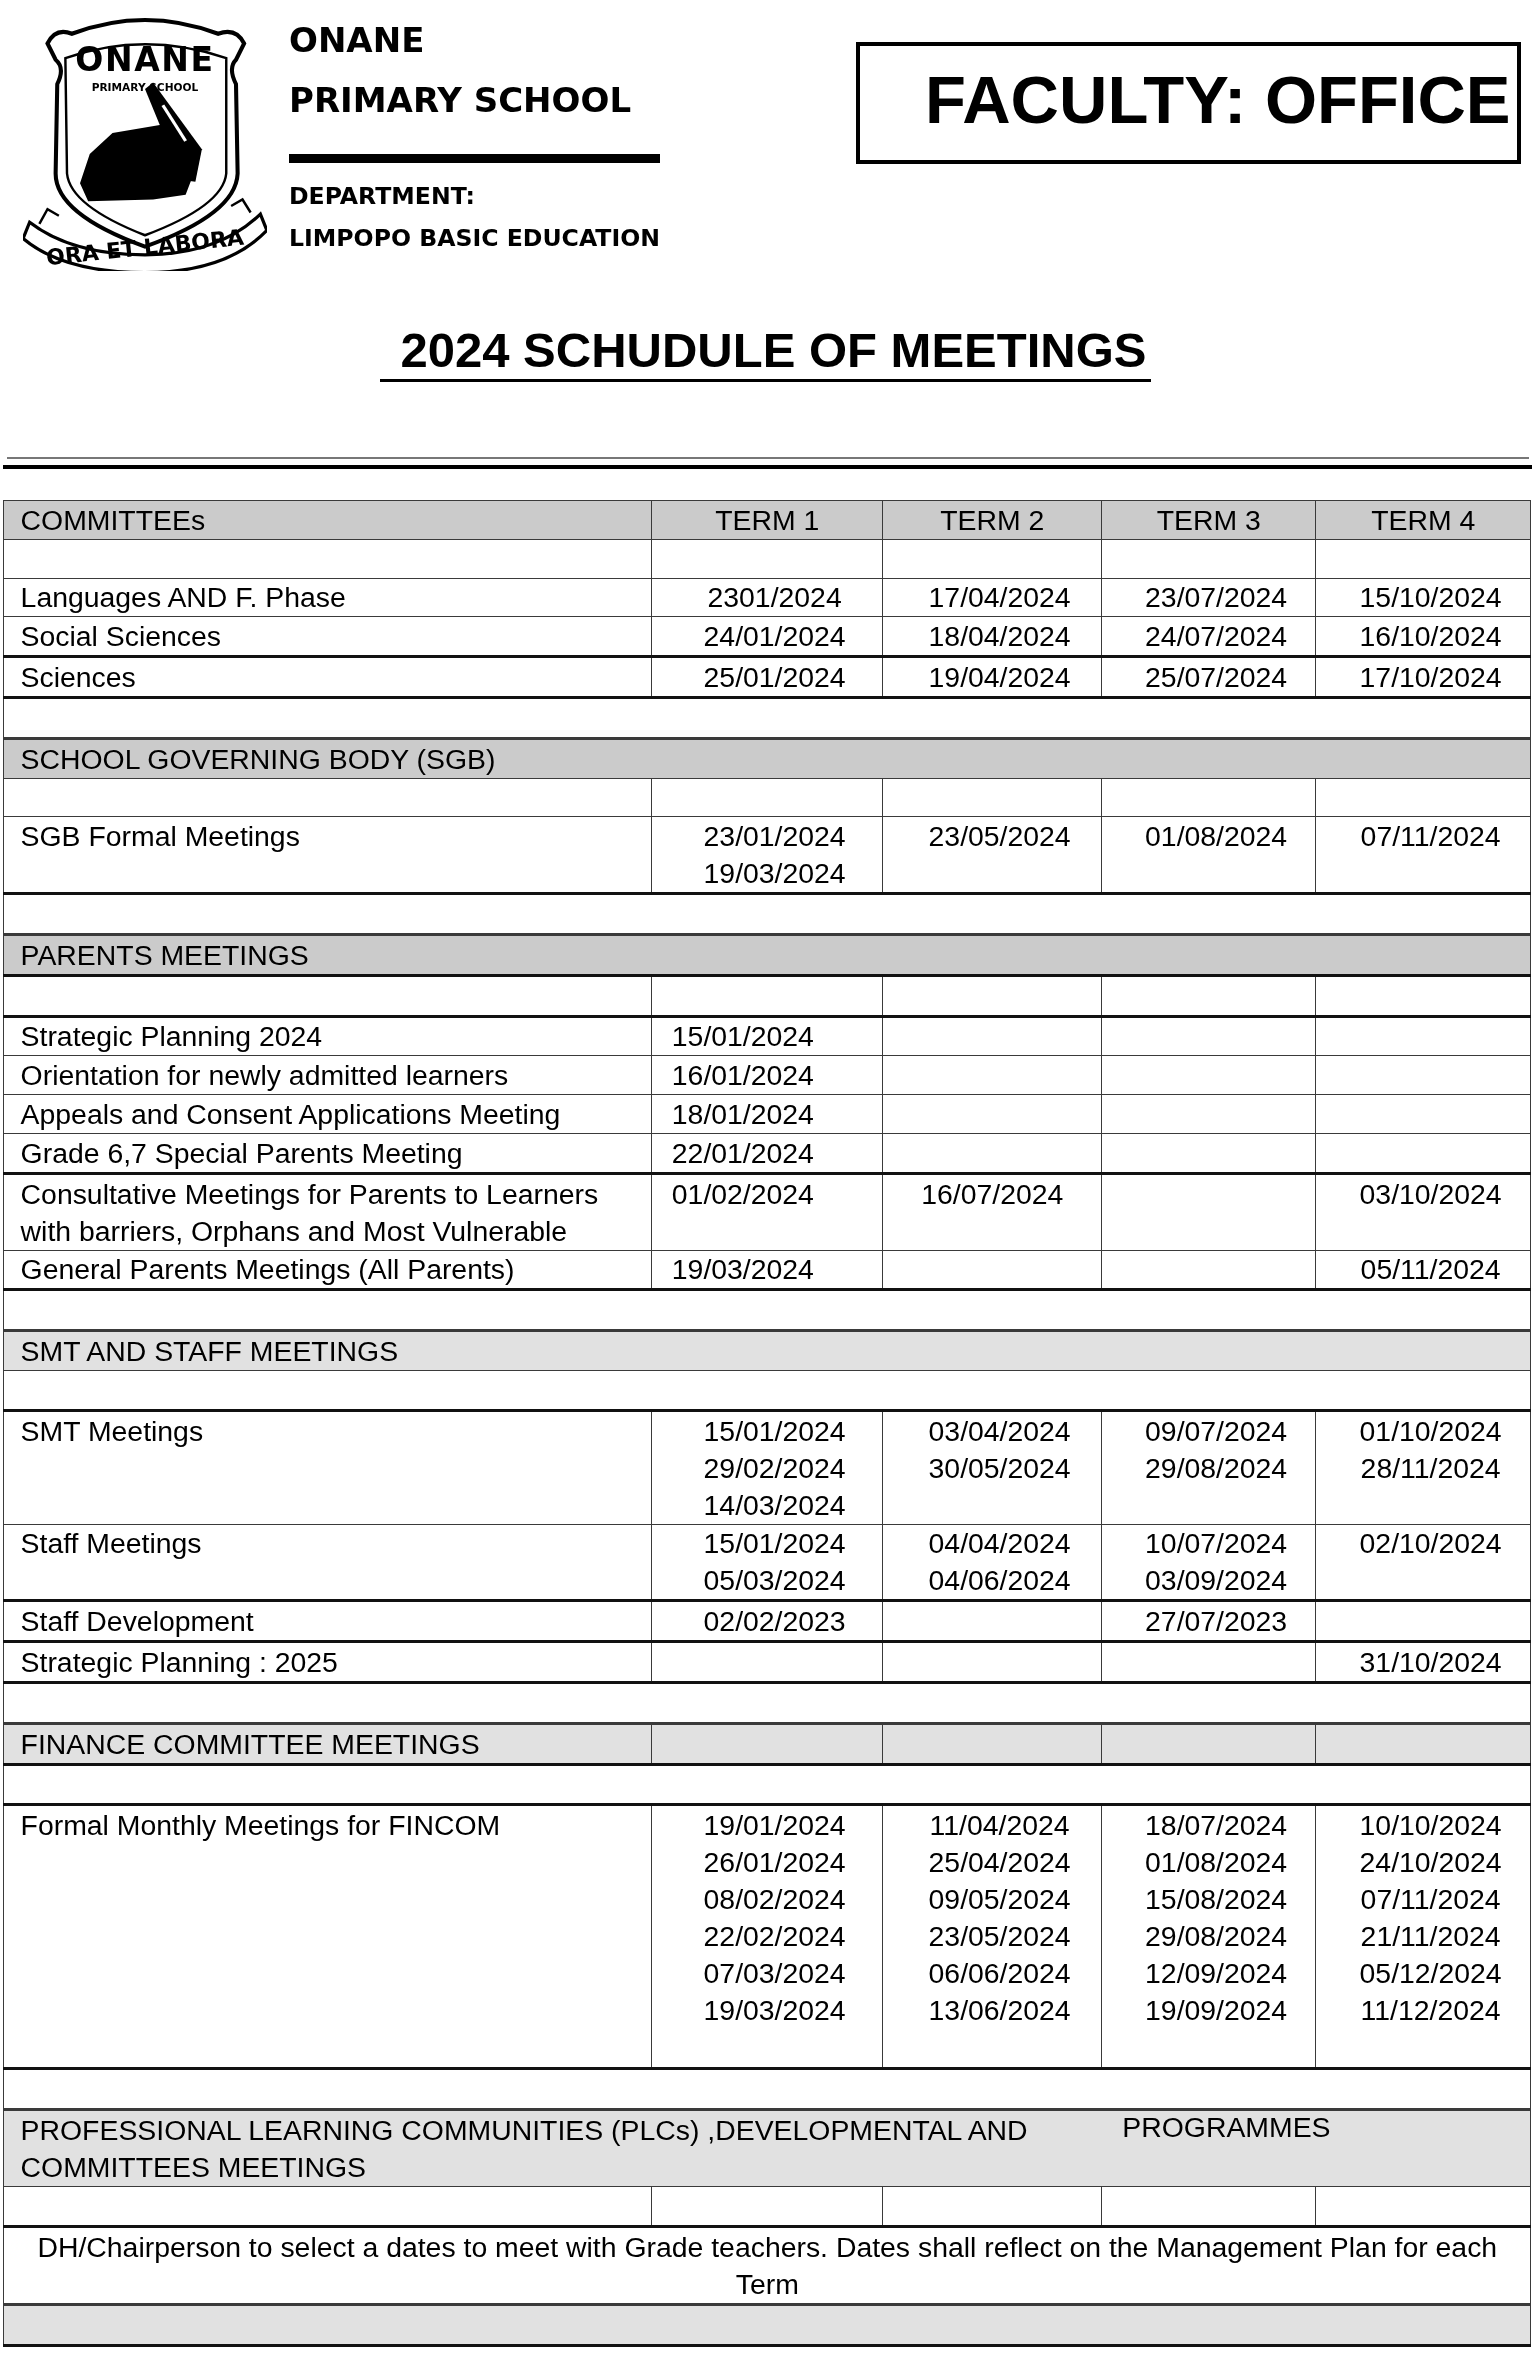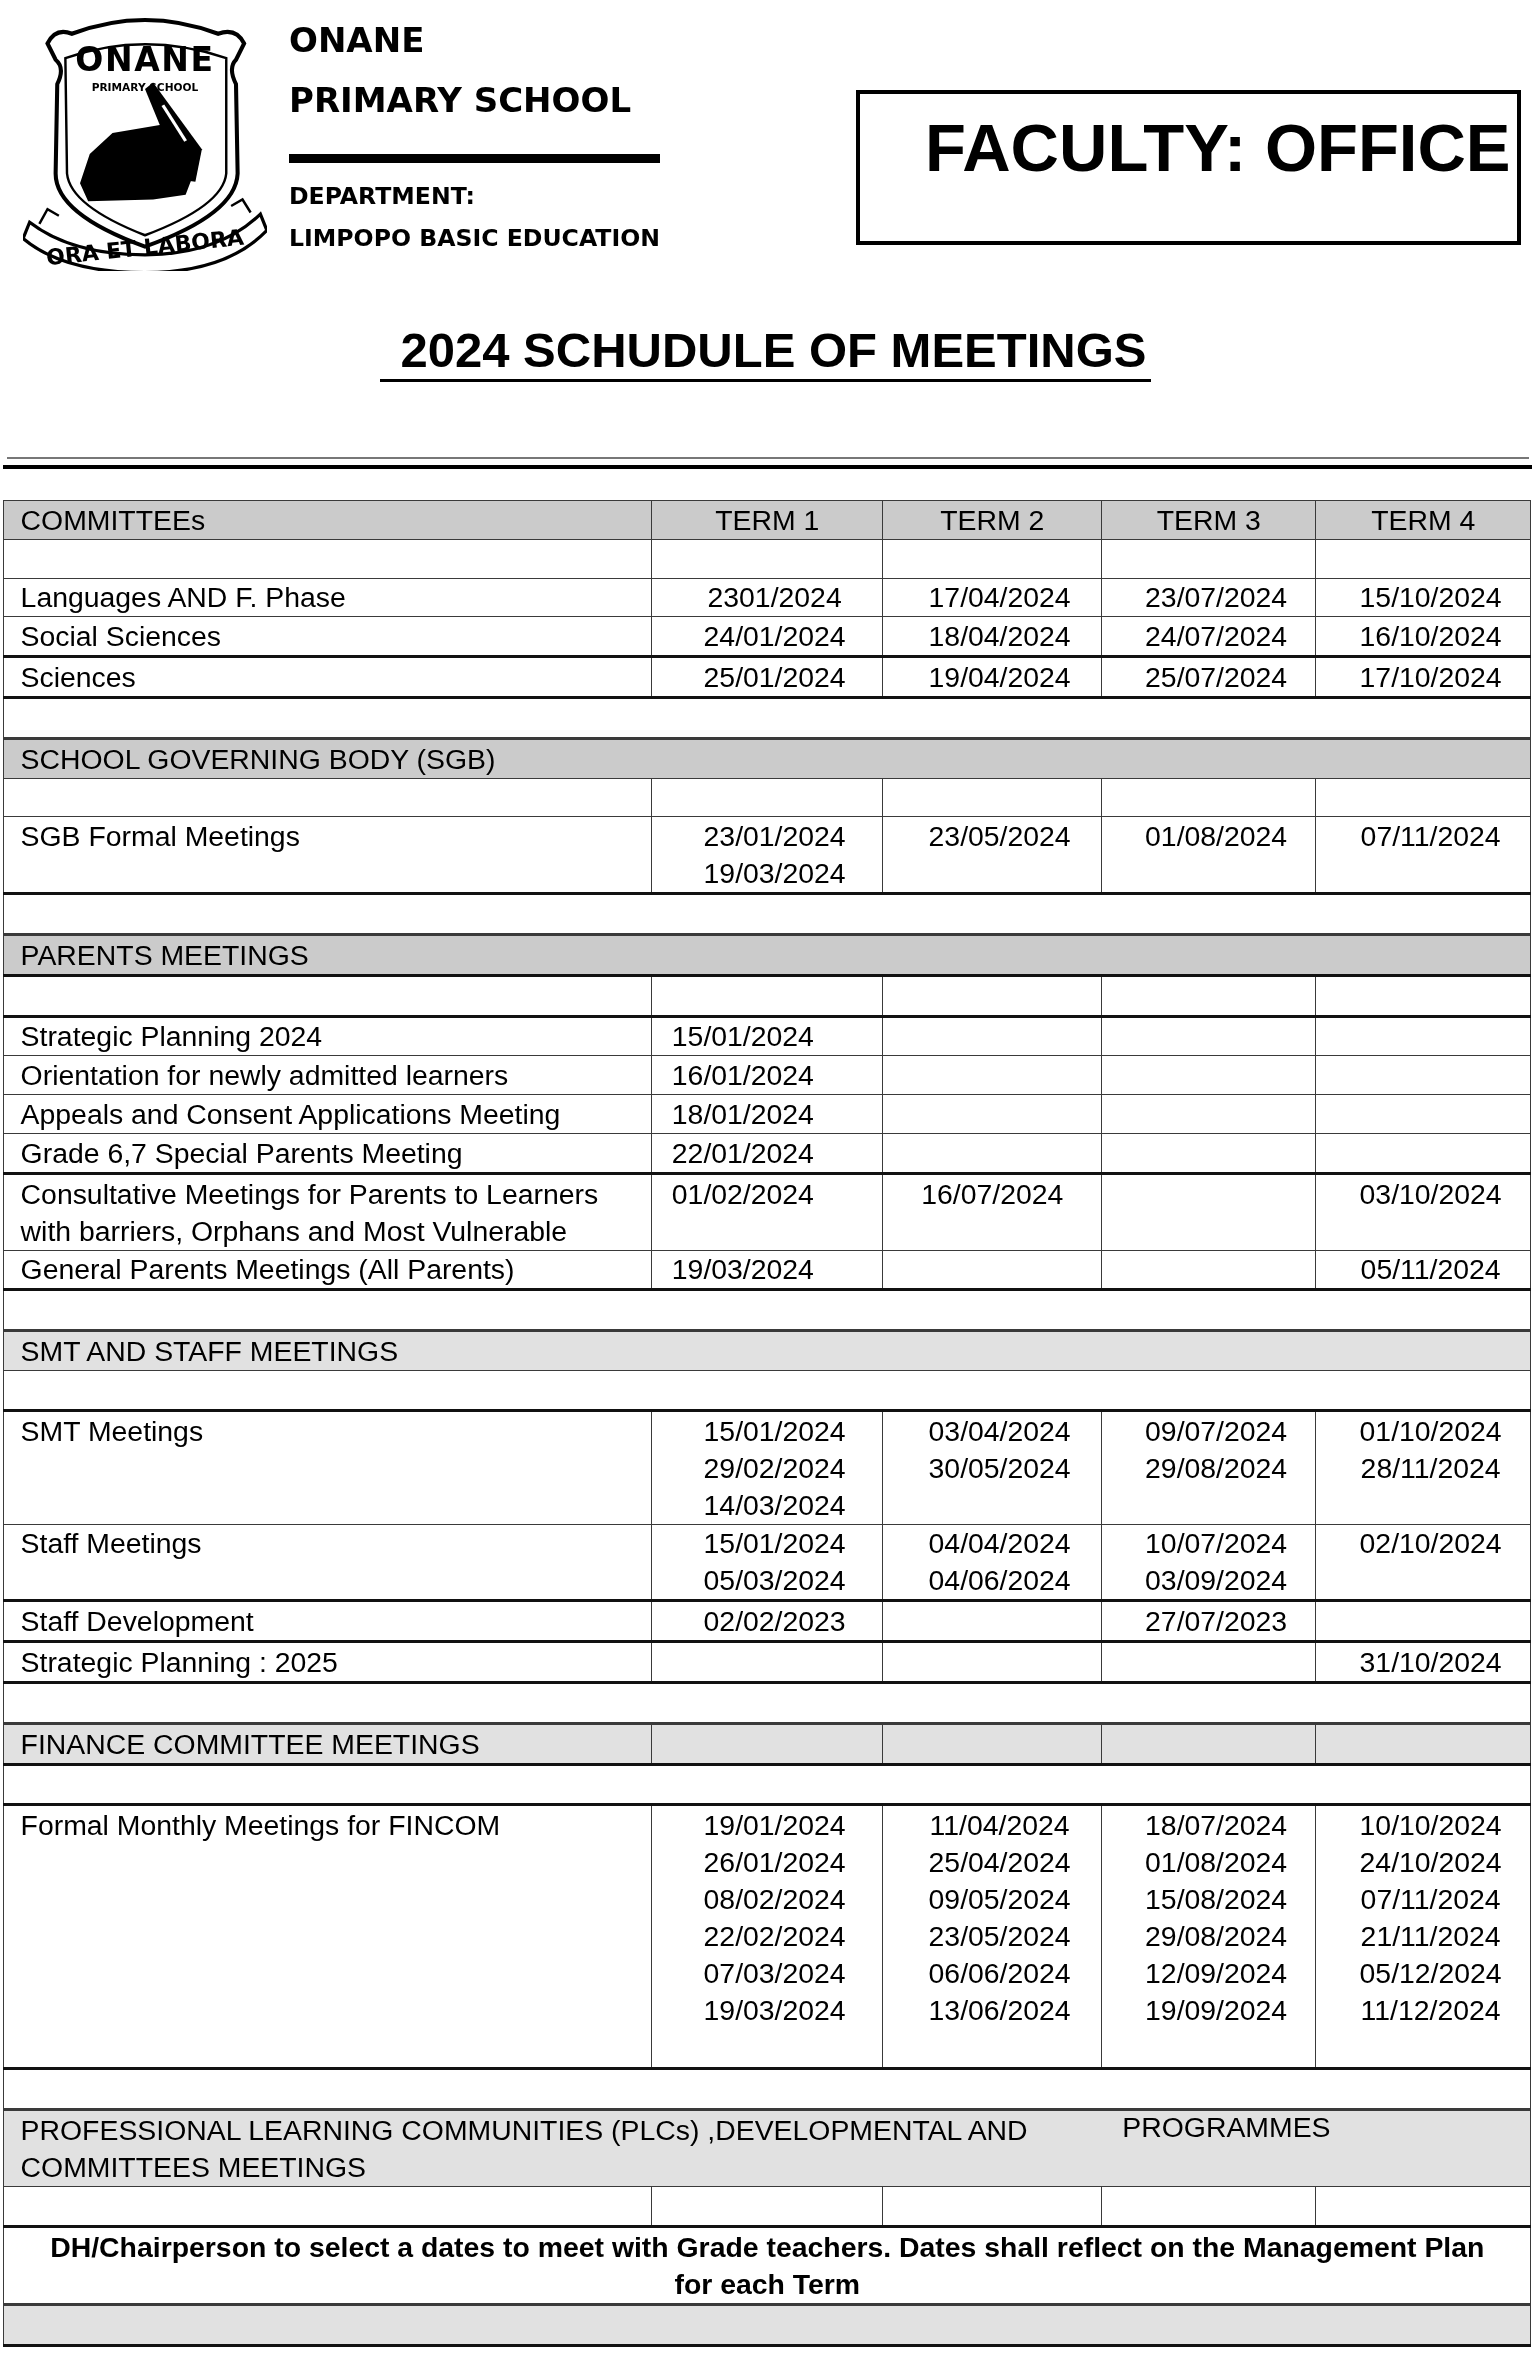--- a/index.html
+++ b/index.html
@@ -6,22 +6,22 @@
   body { width: 1533px; height: 2377px; position: relative; overflow: hidden;
          font-family: "Liberation Sans", sans-serif; color: #000; }
 
   
   .logo { position: absolute; left: 23px; top: 11.4px; width: 244px; height: 260px; }
   .school-block { position: absolute; left: 289px; top: 9.8px; width: 374px; }
   .school-name { font-family: "DejaVu Sans", sans-serif; font-weight: bold; font-size: 34px;
                  line-height: 60px; letter-spacing: 0px; }
   .school-rule { height: 9px; background: #000; width: 371px; margin-top: 24.4px; }
   .dept { font-family: "DejaVu Sans", sans-serif; font-weight: bold; font-size: 23.6px; line-height: 42px; margin-top: 11.4px; }
-  .faculty-box { position: absolute; left: 856px; top: 42px; width: 665px; height: 155px;
-                 border: 4.1px solid #000; box-sizing: border-box; margin-top: 48px; }
+  .faculty-box { position: absolute; left: 856px; top: 42px; width: 665px; height: 122px;
+                 border: 4.1px solid #000; box-sizing: border-box; }
   .faculty-text { position: absolute; left: 65px; top: 14.6px; font-weight: bold;
                   font-size: 67px; letter-spacing: 0px; white-space: nowrap; }
   .doc-title { position: absolute; left: 7px; width: 1533px; top: 322px; text-align: center;
                font-weight: bold; font-size: 49px; }
   .doc-title span { position: relative; }
   .title-underline { position: absolute; left: 380px; top: 379px; width: 771px; height: 3.3px; background: #000; }
   .sep-thin { position: absolute; left: 6.5px; top: 457px; width: 1522px; height: 1.6px; background: #777; }
   .sep-thick { position: absolute; left: 3.3px; top: 465px; width: 1530px; height: 4.1px; background: #000; }
 
   
@@ -35,21 +35,21 @@
   .schedule td { border: 1.6px solid #3a3a3a; font-size: 28.4px; line-height: 37px;
                  padding: 0.8px 0 0 0; vertical-align: top; height: 37px; }
   .schedule td.label { padding-left: 16.3px; }
   .schedule td.date { text-align: center; padding-left: 14.6px; }
   .schedule tr.hdr td { background: #cbcbcb; }
   .schedule tr.hdr td.date { padding-left: 0; }
   .schedule tr.sect td { background: #cbcbcb; border-top-width: 3.3px; }
   .schedule tr.sect-light td { background: #e1e1e1; border-top-width: 3.3px; }
   .schedule tr.thick td { border-top: 3.3px solid #111; margin-top: 20px; }
   .schedule td.dates4 .d { display: block; }
-  .schedule td.note { text-align: center; padding: 1.6px 24.4px 0 24.4px; font-weight: bold; }
+  .schedule td.note { text-align: center; padding: 1.6px 24.4px 0 24.4px; }
   .schedule tr.tall-fin td { height: 260px; }
   .d-left { text-align: left !important; padding-left: 19.5px !important; }
 </style>
 </head>
 <body>
 
 <svg class="logo" viewBox="0 0 300 320">
 
   <path d="M30 40 Q40 20 60 28 Q150 -6 240 28 Q262 20 272 40 L262 60 Q252 70 262 90 L264 200 Q262 250 150 290 Q40 250 40 200 L42 90 Q52 70 40 60 Z" fill="#fff" stroke="#000" stroke-width="5"></path>
   <path d="M52 58 Q150 24 250 58 L250 200 Q246 240 150 276 Q58 240 54 200 Z" fill="none" stroke="#000" stroke-width="3"></path>

